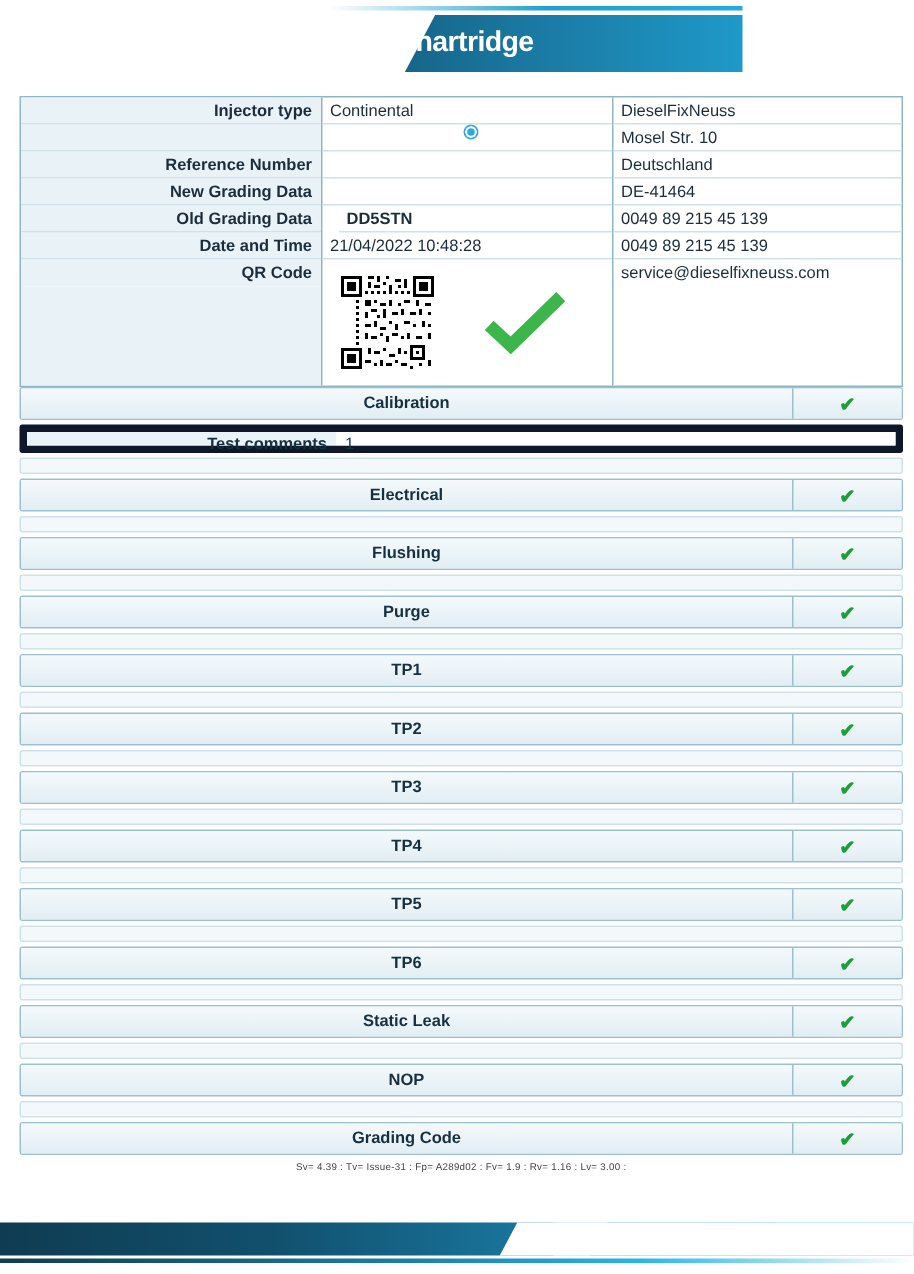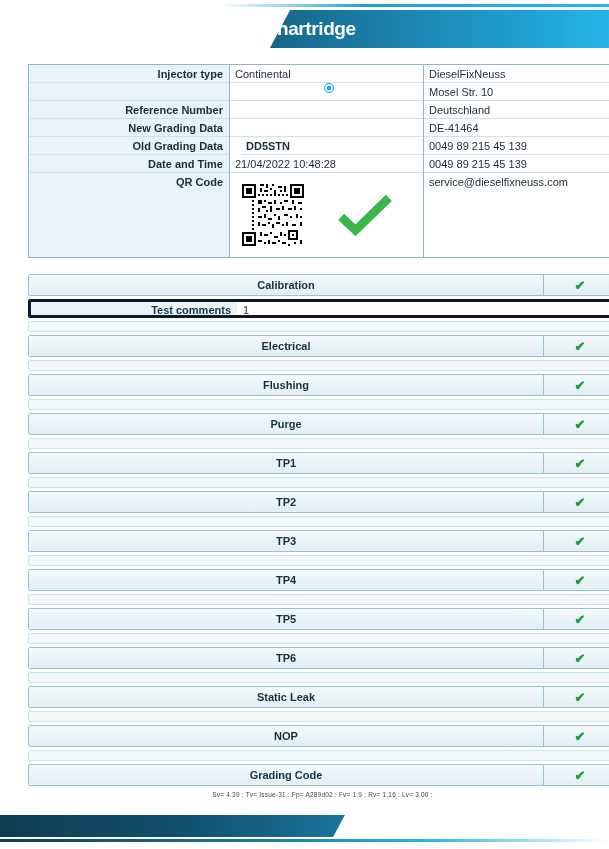--- a/index.html
+++ b/index.html
@@ -12,21 +12,21 @@
     height: 849px;
     font-family: "Liberation Sans", sans-serif;
     color: #111;
     position: relative;
     overflow: hidden;
   }
 
   
   .header {
     position: relative;
-    width: 609px;
+    width: 495px;
     height: 58px;
     overflow: hidden;
     background: #ffffff;
     text-align: center;
   }
   .hdr-bar {
     position: absolute;
     left: 0; top: 10px;
     width: 609px; height: 38px;
     background: linear-gradient(90deg, #0f3c52 0%, #11506d 28%, #1b7ea8 62%, #1fa3d4 88%, #27b6e8 100%);
@@ -68,21 +68,21 @@
     color: #ffffff;
     font-size: 19px;
     font-weight: bold;
     letter-spacing: -0.4px;
   }
   .logo-mark { width: 17px; height: 17px; }
 
   
   .page {
     position: relative;
-    padding: 0 28px;
+    padding: 0 13px;
     box-sizing: border-box;
     width: 516px;
   }
 
   
   .info {
     display: flex;
     width: 589px;
     border: 1px solid #8fb6c6;
     box-sizing: border-box;
@@ -162,21 +162,21 @@
     height: 66px;
     background: #ffffff;
   }
   .tick {
     width: 58px;
     height: 42px;
   }
 
   
   .sections {
-    margin-top: 16px;
+    margin-top: 0;
     width: 589px;
   }
   .sec {
     display: flex;
     align-items: stretch;
     border: 1px solid #9dc0cf;
     border-radius: 2px;
     background: #e9f2f7;
     height: 22px;
     margin-bottom: 3px;
@@ -211,21 +211,21 @@
     border-radius: 2px;
     background: #f3f8fb;
     margin-bottom: 3px;
     box-sizing: border-box;
   }
   .comment-row {
     display: flex;
     align-items: stretch;
     height: 19px;
     margin-bottom: 3px;
-    border: 3px solid #0f172a;
+    border: 5px solid #0f172a;
     border-radius: 2px;
     background: #f3f8fb;
     box-sizing: border-box;
   }
   .comment-label {
     flex: 0 0 200px;
     text-align: right;
     padding-right: 6px;
     font-size: 11px;
     font-weight: bold;

